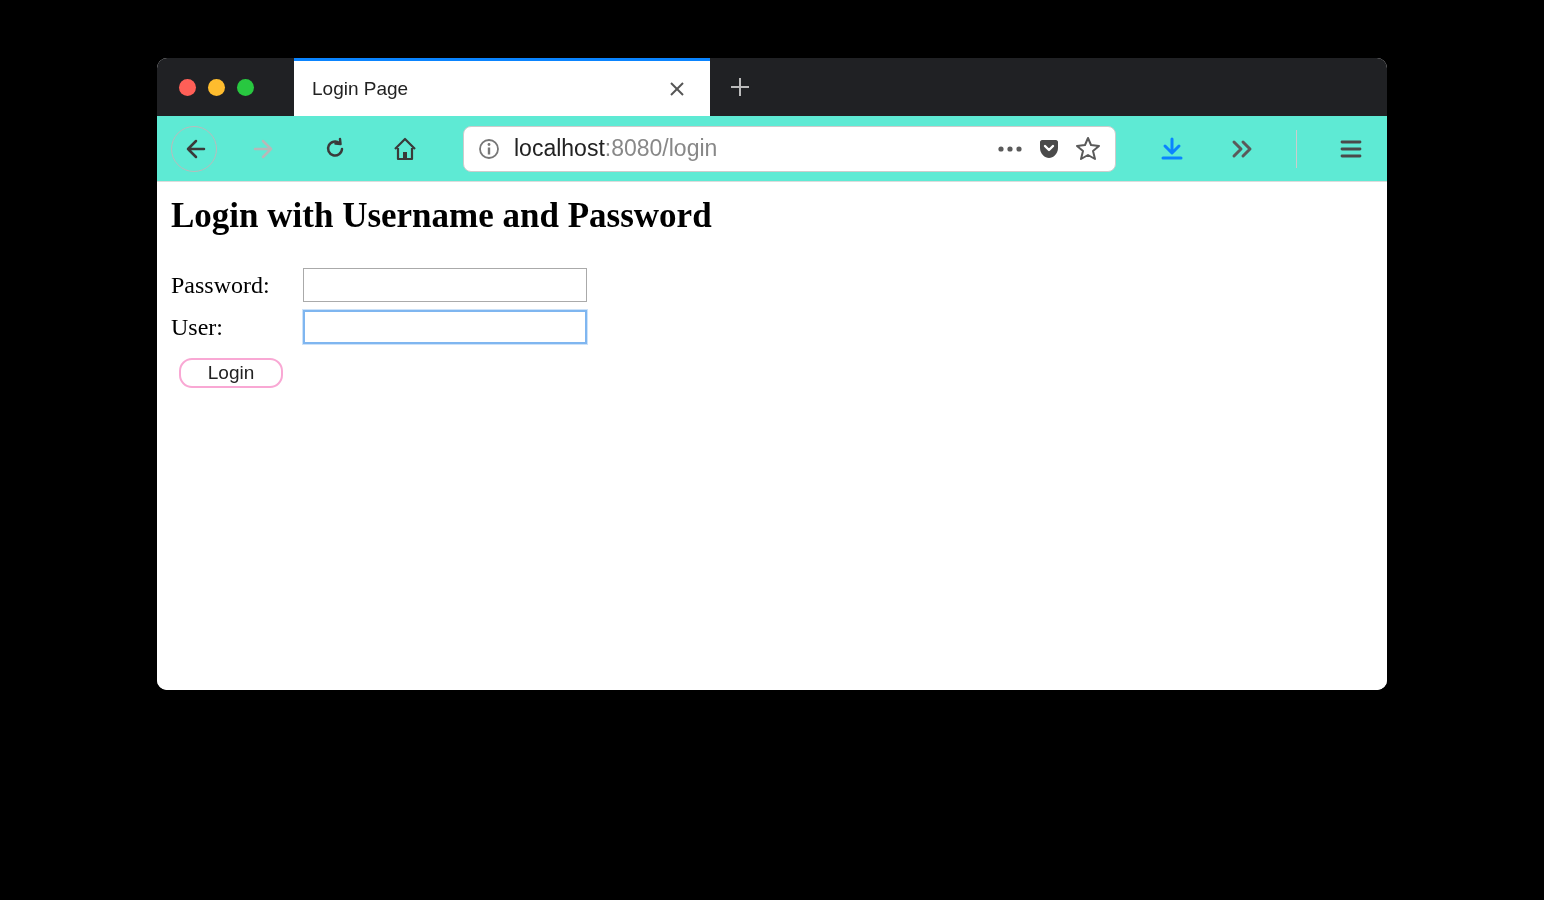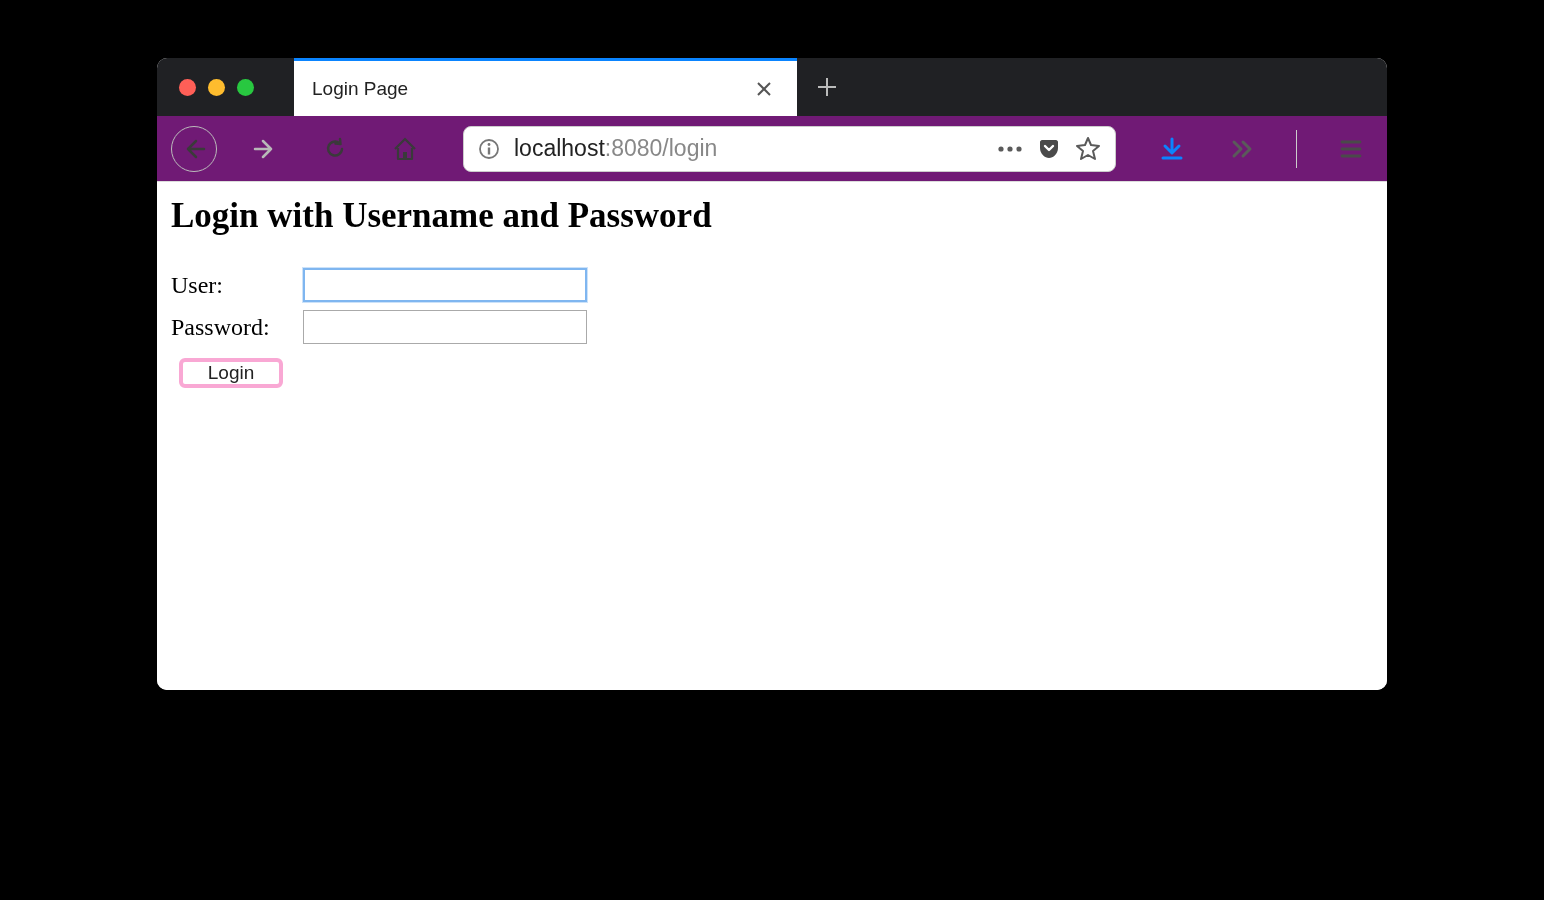--- a/index.html
+++ b/index.html
@@ -40,21 +40,21 @@
       width: 17px;
       height: 17px;
       border-radius: 50%;
     }
     .light.red { background: #ff5f57; }
     .light.yellow { background: #febc2e; }
     .light.green { background: #28c840; }
     .tab {
       background: #fff;
       border-top: 3px solid #0a84ff;
-      width: 503px;
+      width: 416px;
       display: flex;
       align-items: center;
       padding: 0 18px;
       font-size: 19px;
       color: #222;
       position: relative;
     }
     .tab-title { flex: 1; }
     .tab-close {
       font-size: 24px;
@@ -67,21 +67,21 @@
       align-items: center;
       justify-content: center;
       width: 60px;
       color: #ccc;
       font-size: 30px;
       font-weight: 200;
       cursor: pointer;
     }
     .toolbar {
       height: 66px;
-      background: #701a75;
+      background: #5eead4;
       border-bottom: 1px solid #dcdcdc;
       display: flex;
       align-items: center;
       padding: 0 14px;
       gap: 26px;
     }
     .nav-btn {
       width: 44px;
       height: 44px;
       display: flex;
@@ -165,22 +165,22 @@
       border: 2px solid #7fb6f0;
       outline: none;
       box-shadow: 0 0 0 1px rgba(127,182,240,0.4);
     }
     .login-btn {
       margin-top: 6px;
       margin-left: 8px;
       width: 104px;
       height: 30px;
       background: #fff;
-      border: 4px solid #f9a8d4;
-      border-radius: 6px;
+      border: 2px solid #f9a8d4;
+      border-radius: 13px;
       font-size: 19px;
       color: #222;
       cursor: pointer;
     }
     svg { display: block; }
   </style>
 </head>
 <body>
 
 <div class="window">
@@ -281,23 +281,23 @@
         <line x1="3" y1="12" x2="21" y2="12" stroke="#4a4a4a" stroke-width="2.8" stroke-linecap="round"></line>
         <line x1="3" y1="19" x2="21" y2="19" stroke="#4a4a4a" stroke-width="2.8" stroke-linecap="round"></line>
       </svg>
     </div>
   </div>
 
   <div class="content">
     <h3 class="page-heading">Login with Username and Password</h3>
 
     <div class="form-row">
+      <label class="form-label">Password:</label>
+      <input type="password" class="form-input" value="" style="">
+    </div>
+    <div class="form-row">
       <label class="form-label">User:</label>
       <input type="text" class="form-input focused" value="" style="">
     </div>
-    <div class="form-row">
-      <label class="form-label">Password:</label>
-      <input type="password" class="form-input" value="" style="">
-    </div>
     <button class="login-btn">Login</button>
   </div>
 
 </div>
 
 </body></html>

